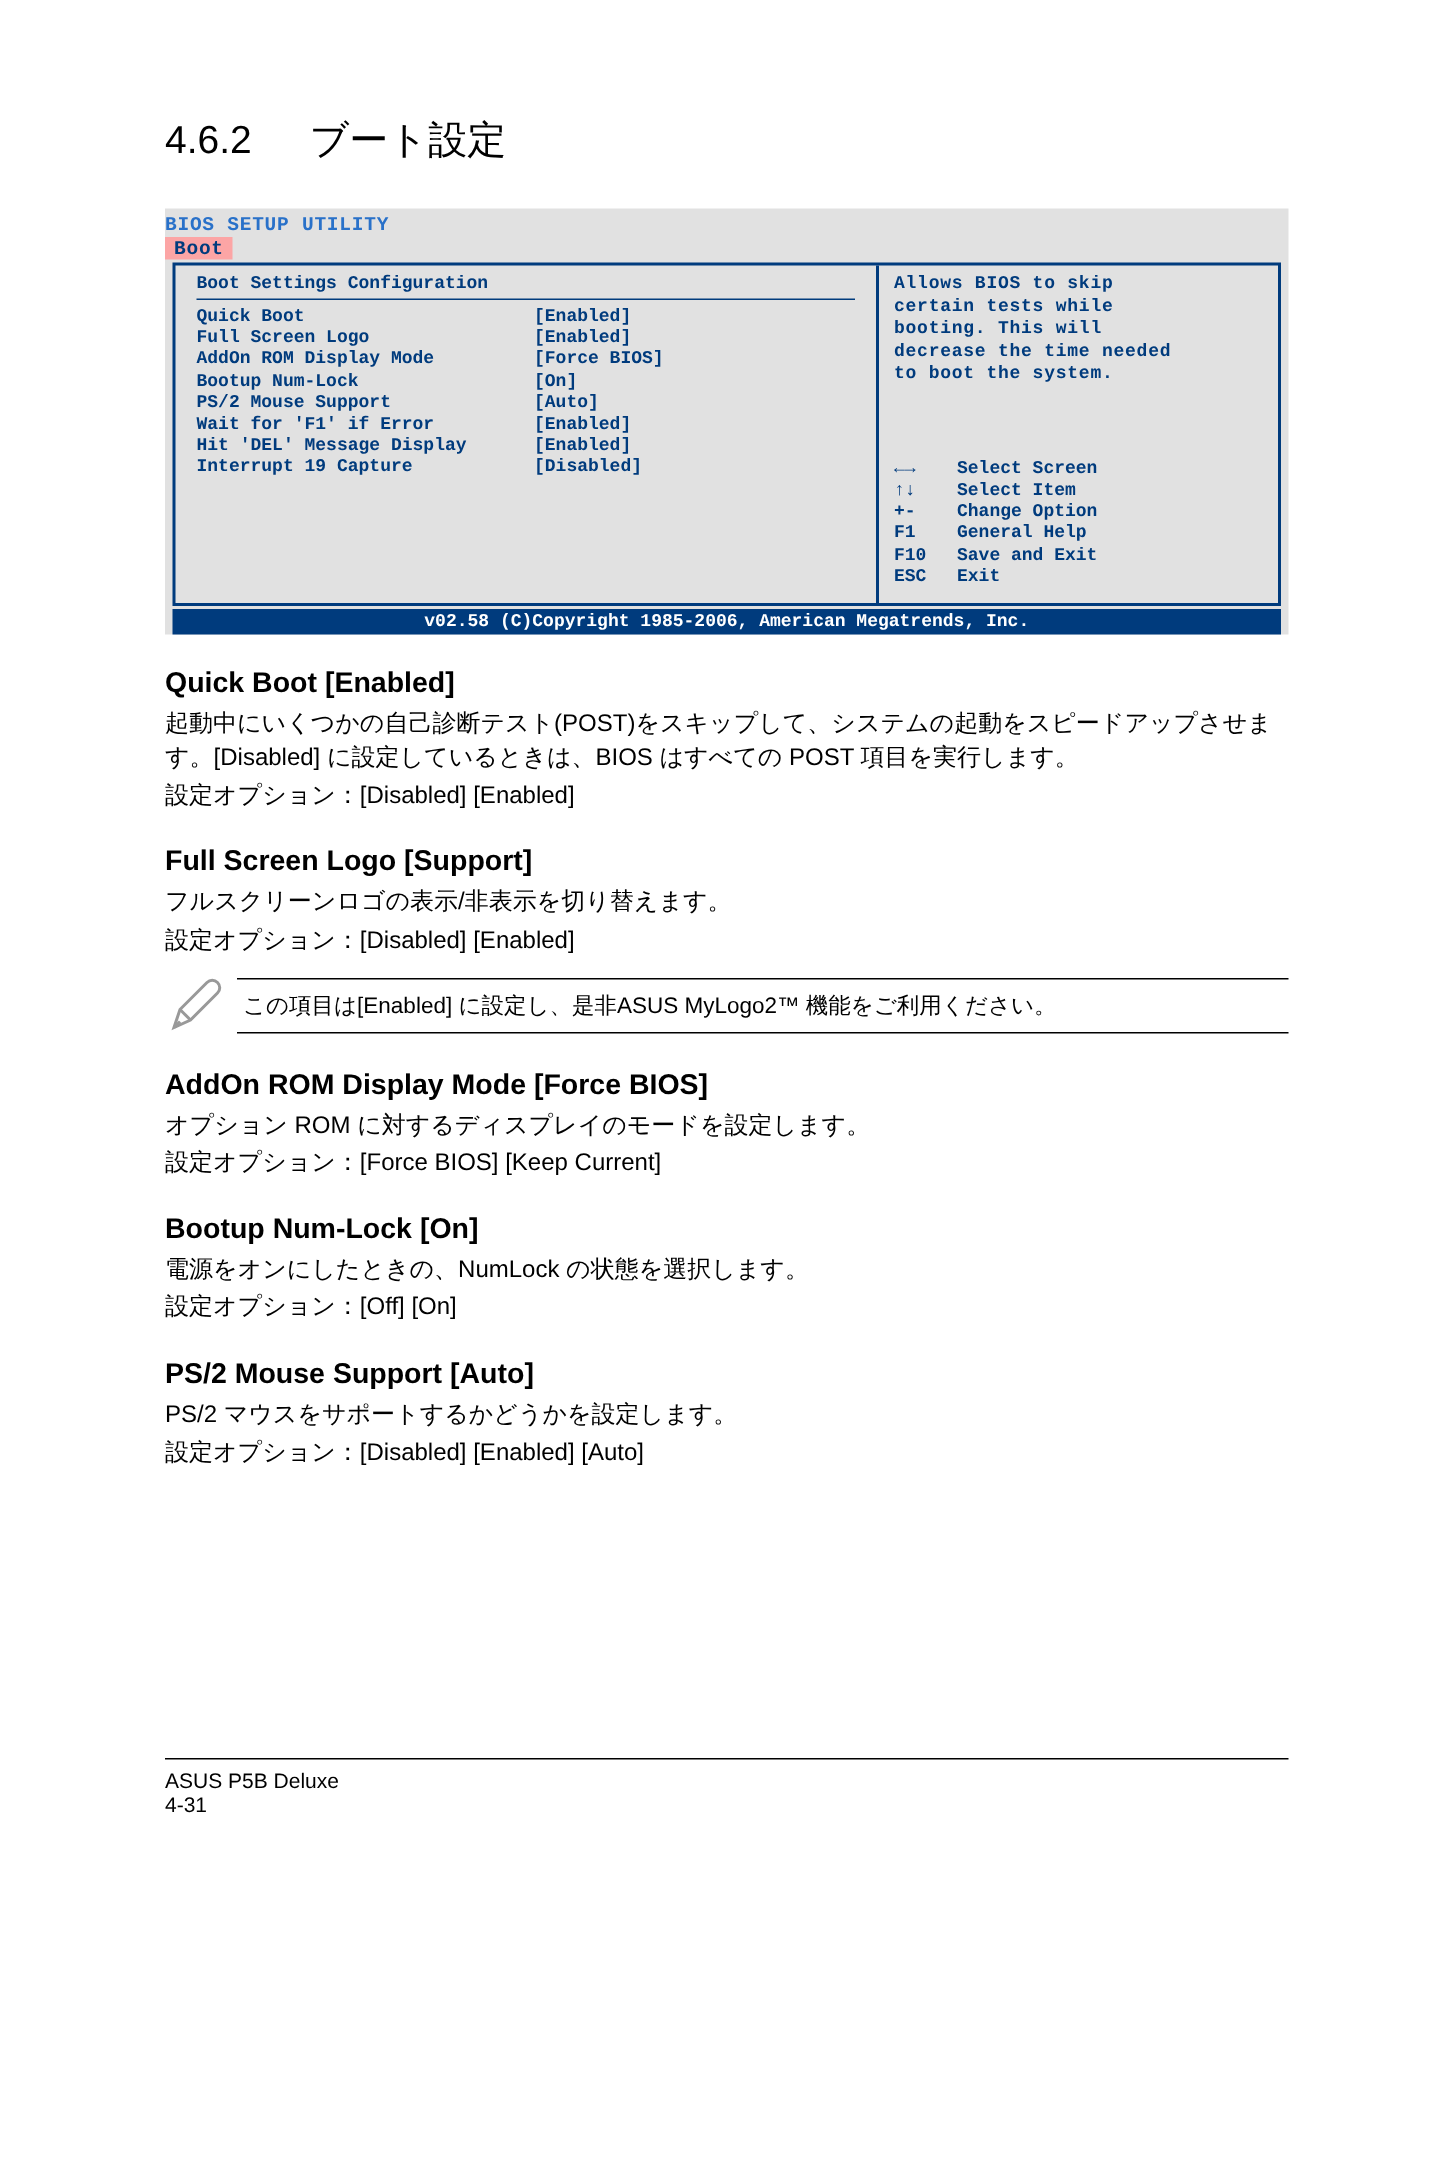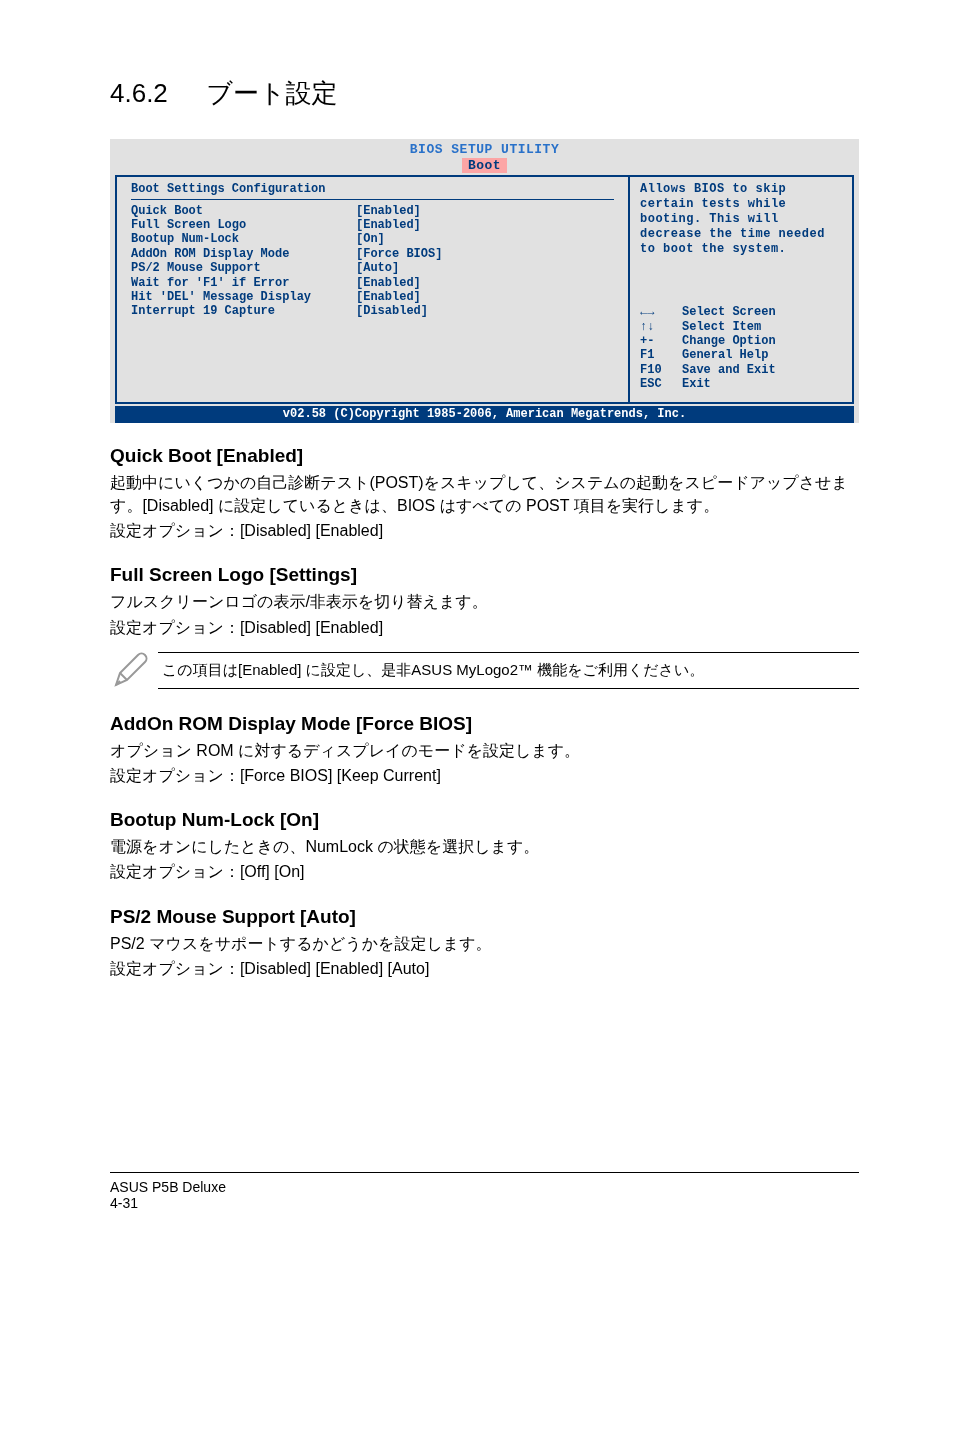--- a/index.html
+++ b/index.html
@@ -30,21 +30,20 @@
 
   
   .bios-box {
     font-family: "Courier New", monospace;
     font-weight: bold;
     color: #003b7d;
     background: #e1e1e1;
     line-height: 1.2;
   }
   .bios-top {
-    text-align: center;
     color: #2971c9;
     padding: 3px 0 2px 0;
     font-size: 13px;
     letter-spacing: 0.5px;
   }
   .bios-tab {
     display: inline-block;
     background: #fca5a5;
     color: #003b7d;
     padding: 0 6px;
@@ -53,21 +52,21 @@
     border: 2px solid #003b7d;
     margin: 0 5px;
     display: flex;
   }
   .bios-left {
     flex: 1;
     padding: 5px 14px 18px 14px;
     border-right: 2px solid #003b7d;
   }
   .bios-right {
-    width: 222px;
+    width: 266px;
     padding: 5px 8px 10px 10px;
     font-size: 12px;
   }
   .bios-section-title {
     font-size: 12px;
     margin-bottom: 2px;
   }
   .bios-hr {
     border-top: 1px solid #003b7d;
     margin: 0 0 4px 0;
@@ -158,26 +157,26 @@
         <div class="bios-hr"></div>
         <div class="bios-row">
             <span class="k">Quick Boot</span>
             <span>[Enabled]</span>
           </div>
         <div class="bios-row">
             <span class="k">Full Screen Logo</span>
             <span>[Enabled]</span>
           </div>
         <div class="bios-row">
+            <span class="k">AddOn ROM Display Mode</span>
+            <span>[Force BIOS]</span>
+          </div>
+        <div class="bios-row">
             <span class="k">Bootup Num-Lock</span>
             <span>[On]</span>
-          </div>
-        <div class="bios-row">
-            <span class="k">AddOn ROM Display Mode</span>
-            <span>[Force BIOS]</span>
           </div>
         <div class="bios-row">
             <span class="k">PS/2 Mouse Support</span>
             <span>[Auto]</span>
           </div>
         <div class="bios-row">
             <span class="k">Wait for 'F1' if Error</span>
             <span>[Enabled]</span>
           </div>
         <div class="bios-row">
@@ -225,21 +224,21 @@
         </div>
       </div>
     </div>
     <div class="bios-copy">v02.58 (C)Copyright 1985-2006, American Megatrends, Inc.</div>
   </div>
 
   <div class="subhead">Quick Boot [Enabled]</div>
   <p class="body-jp">起動中にいくつかの自己診断テスト(POST)をスキップして、システムの起動をスピードアップさせます。[Disabled] に設定しているときは、BIOS はすべての POST 項目を実行します。</p>
   <p class="body-jp">設定オプション：[Disabled] [Enabled]</p>
 
-  <div class="subhead">Full Screen Logo [Settings]</div>
+  <div class="subhead">Full Screen Logo [Support]</div>
   <p class="body-jp">フルスクリーンロゴの表示/非表示を切り替えます。</p>
   <p class="body-jp">設定オプション：[Disabled] [Enabled]</p>
 
   <div class="note-wrap">
     <div class="note-icon">
       <svg width="40" height="40" viewBox="0 0 40 40">
         <path d="M6 34 L10 22 L28 4 C30 2 33 2 35 4 C37 6 37 9 35 11 L17 29 Z" fill="none" stroke="#999" stroke-width="2"></path>
         <path d="M10 22 L17 29" stroke="#999" stroke-width="2"></path>
         <path d="M6 34 L10 30" stroke="#999" stroke-width="2"></path>
       </svg>

